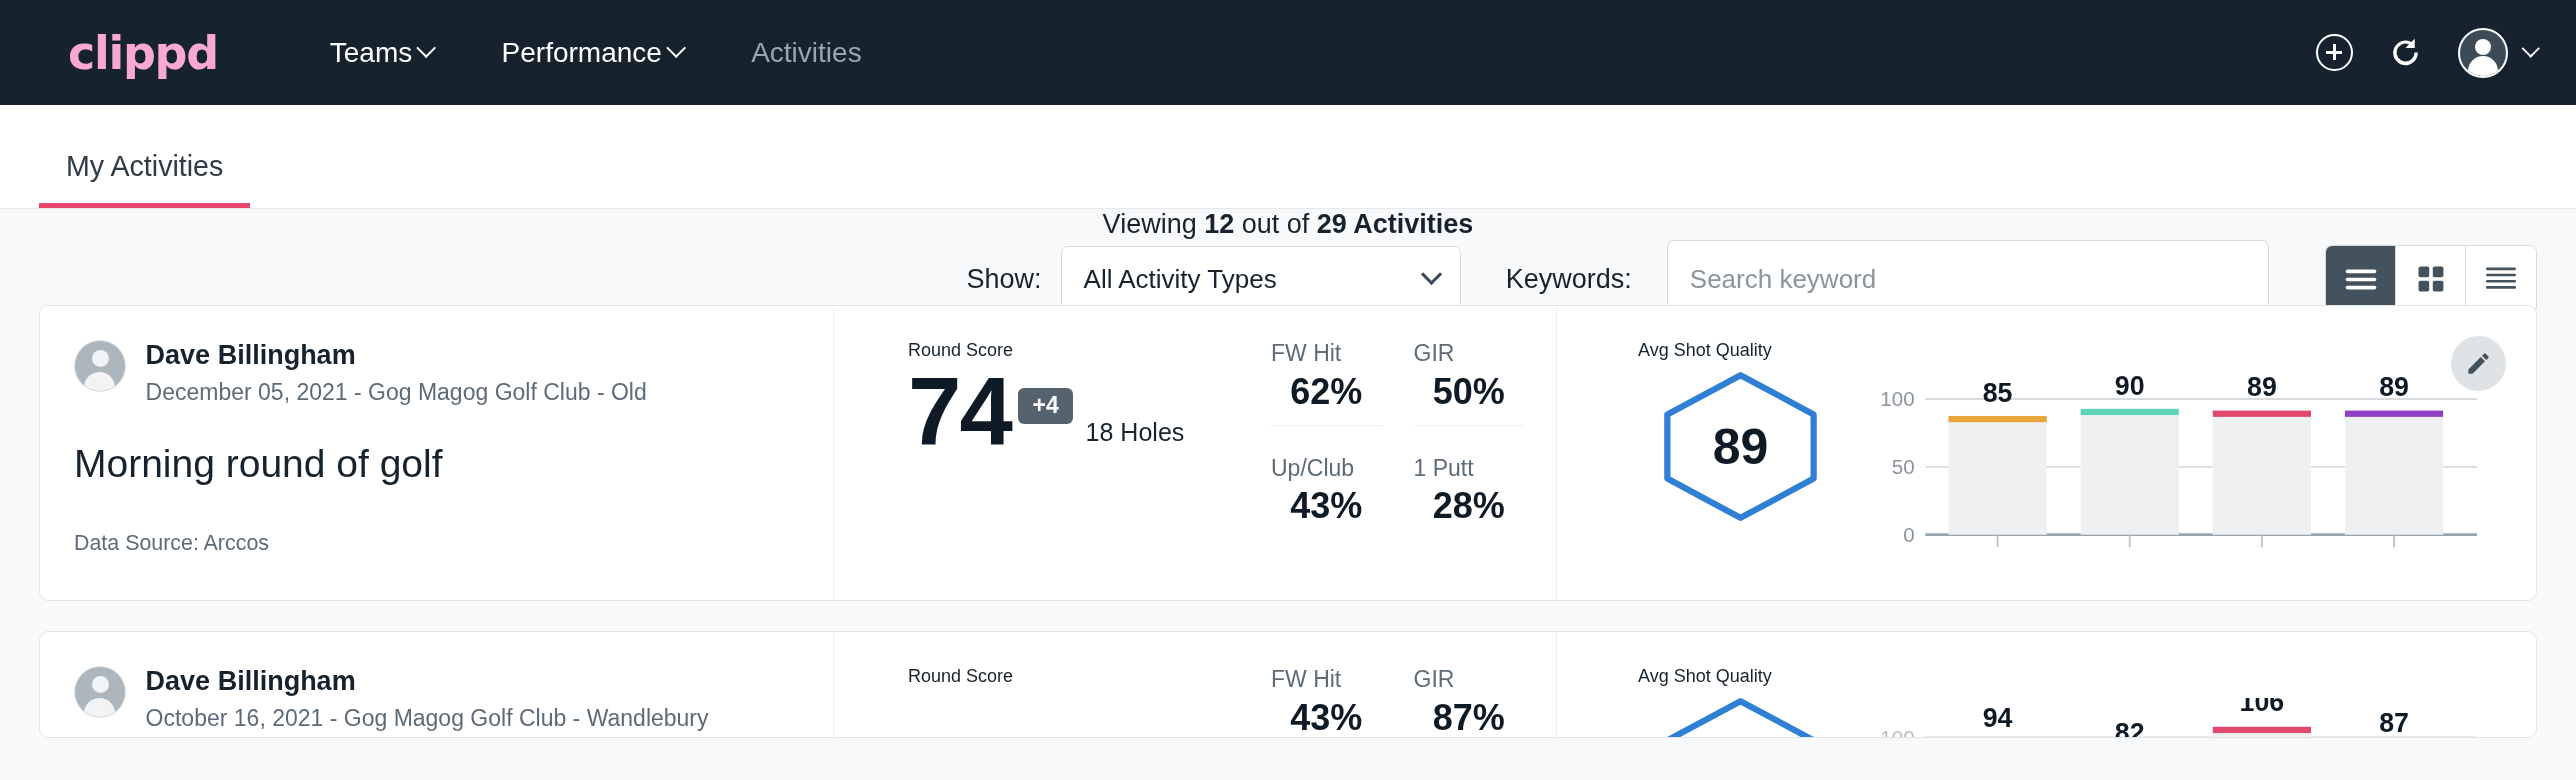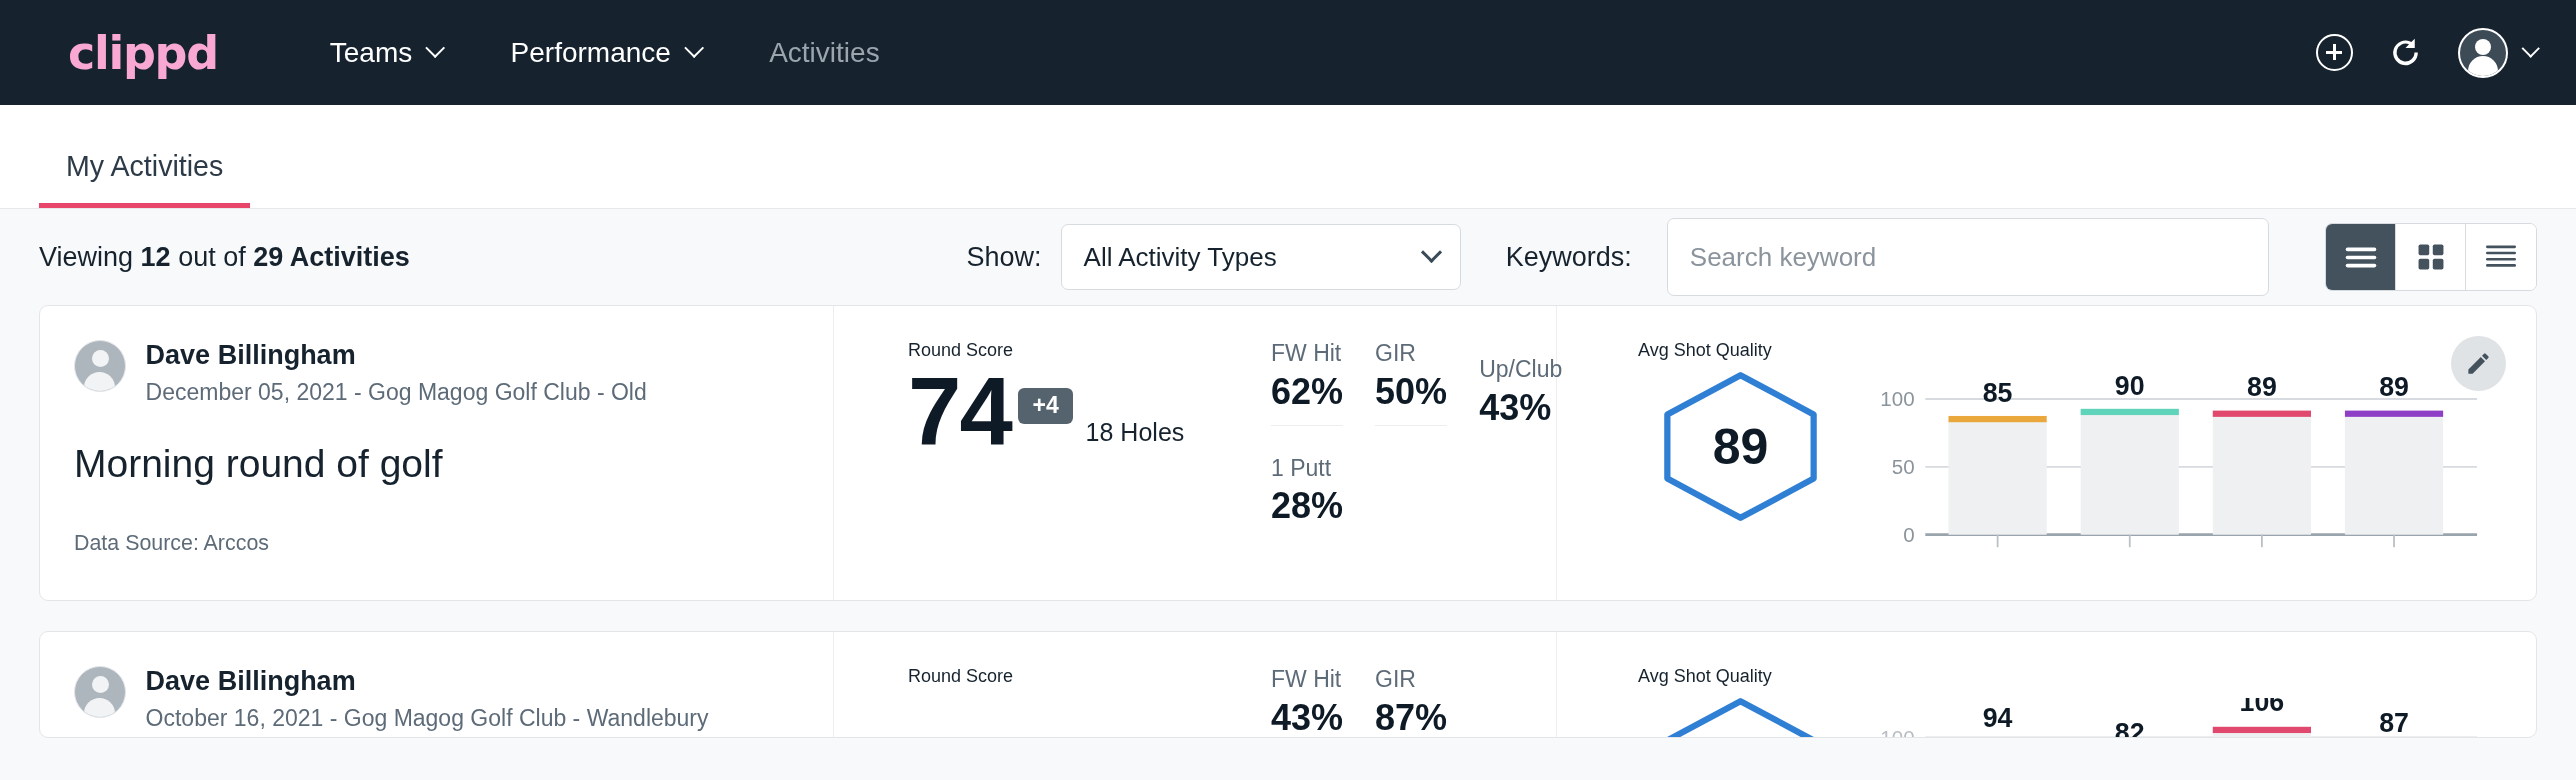--- a/index.html
+++ b/index.html
@@ -29,21 +29,21 @@
   }
   .navlinks {
     display: flex;
     align-items: center;
     margin-left: 78px;
     gap: 0px;
   }
   .navlink {
     display: flex;
     align-items: center;
-    gap: 16px;
+    gap: 7px;
     color: #ffffff;
     font-size: 28px;
     padding: 0 34px;
     cursor: pointer;
     white-space: nowrap;
   }
   .navlink.dim { color: #9aa5ae; }
   .chev {
     display: inline-block;
     width: 14.3px; height: 14.3px;
@@ -115,20 +115,21 @@
   }
   .tab.active { border-bottom-color: #e8456b; color: #2d3b48; }
 
   
   .filterbar {
     height: 96px;
     background: #f8f9fa;
     display: flex;
     align-items: center;
     padding: 0 39px;
+    flex-direction: column;
   }
   .viewing {
     font-size: 27px;
     color: #16232e;
   }
   .viewing b { font-weight: 700; }
   .filter-mid {
     margin-left: auto;
     display: flex;
     align-items: center;
@@ -255,26 +256,26 @@
     margin-top: 21.4px;
   }
   .score-holes { font-size: 25px; color: #16232e; margin-left: 12.5px; padding-bottom: 10.7px; }
 
   .col-stats {
     width: 286px;
     padding: 34px 0 0 0;
     flex-shrink: 0;
     border-right: 1.8px solid #eceef0;
   }
-  .stat-grid { display: grid; grid-template-columns: 1fr 1fr 1fr; column-gap: 0px; }
+  .stat-grid { display: grid; grid-template-columns: 1fr 1fr; column-gap: 0px; }
   .stat-cell { padding-right: 32px; }
   .stat-cell.topcell { padding-bottom: 12.5px; }
   .stat-cell.topcell .stat-val { border-bottom: 1.8px solid #eceef0; padding-bottom: 12.5px; }
   .stat-lab { font-size: 23px; color: #5d6b78; }
-  .stat-val { font-size: 36px; font-weight: 700; color: #0e1a26; margin-top: 3.6px; }
+  .stat-val { font-size: 36px; font-weight: 700; color: #0e1a26; margin-top: 3.6px; text-align: center; }
   .stat-cell.botcell { padding-top: 16px; }
 
   .col-quality { flex: 1; padding: 34px 0 0 41px; display: flex; flex-direction: column; }
   .quality-body { display: flex; align-items: flex-start; margin-top: 1.8px; }
   .hexwrap { width: 205px; flex-shrink: 0; display: flex; align-items: center; justify-content: center; padding-top: 5.4px; }
   .hexnum {
     position: absolute;
     font-size: 50px; font-weight: 700; color: #0e1a26;
   }
   .hexbox { position: relative; display: flex; align-items: center; justify-content: center; }

